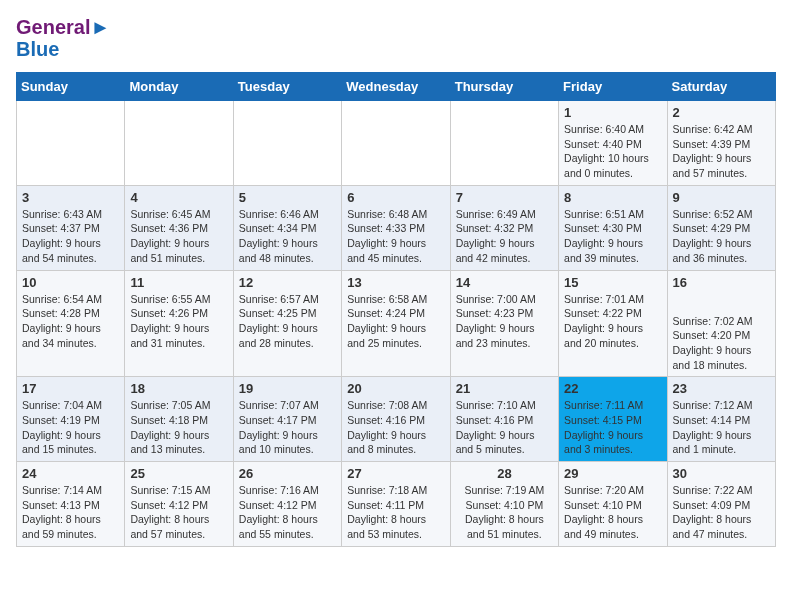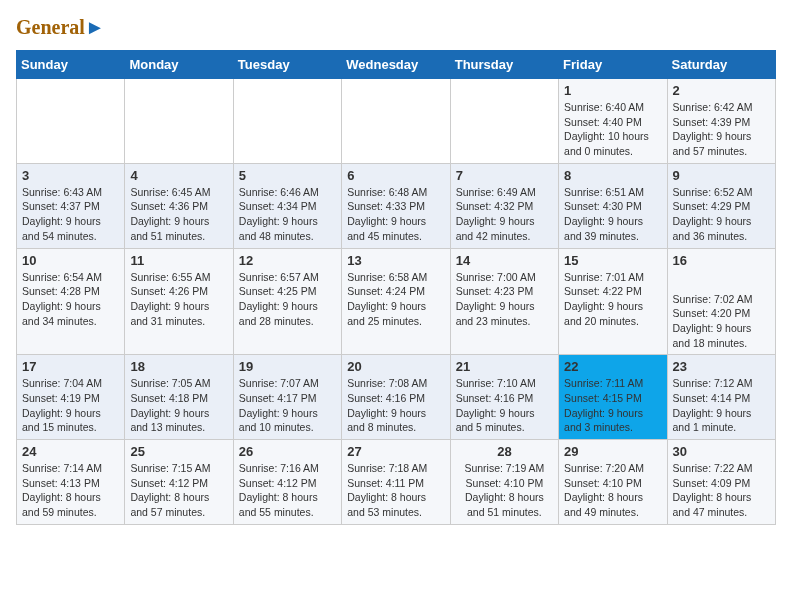--- a/index.html
+++ b/index.html
@@ -78,23 +78,24 @@
     }
   </style>
 </head>
 <body>
 
 <div class="header">
   <div class="logo">
     <div>
       <div style="display:flex;align-items:center;">
         <div style="font-size:20px;font-weight:bold;color:#333;line-height:1.1;">
-          <span style="color:#a16207;font-family:Liberation Serif, serif;">General</span><span style="color:#1a6bb5;">►</span>
+          <span style="color:#701a75;">General</span><span style="color:#1a6bb5;">►</span>
         </div>
       </div>
+      <div style="font-size:20px;font-weight:bold;color:#1a6bb5;line-height:1.1;">Blue</div>
     </div>
   </div>
   <div class="title-block">
     <div class="month-title"></div>
     <div class="location"></div>
   </div>
 </div>
 
 <table class="calendar">
   <thead>

